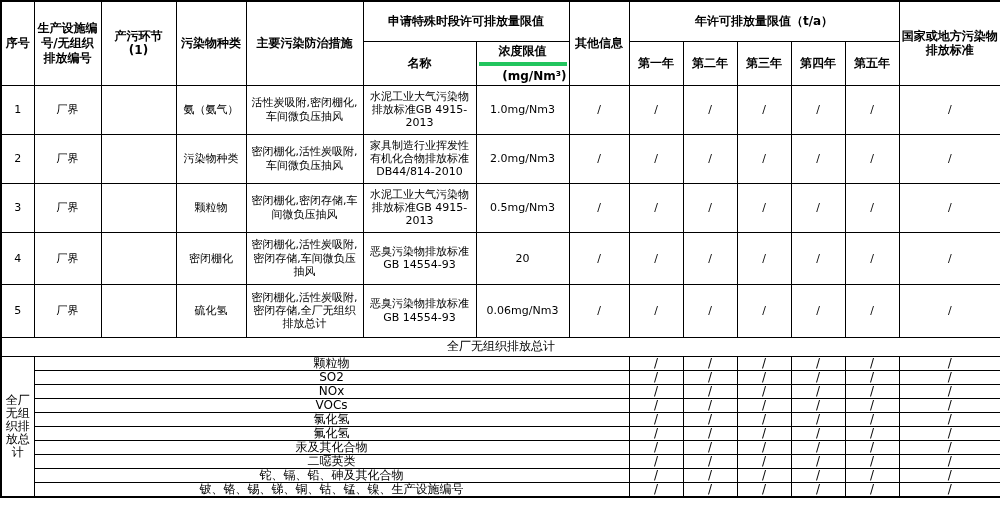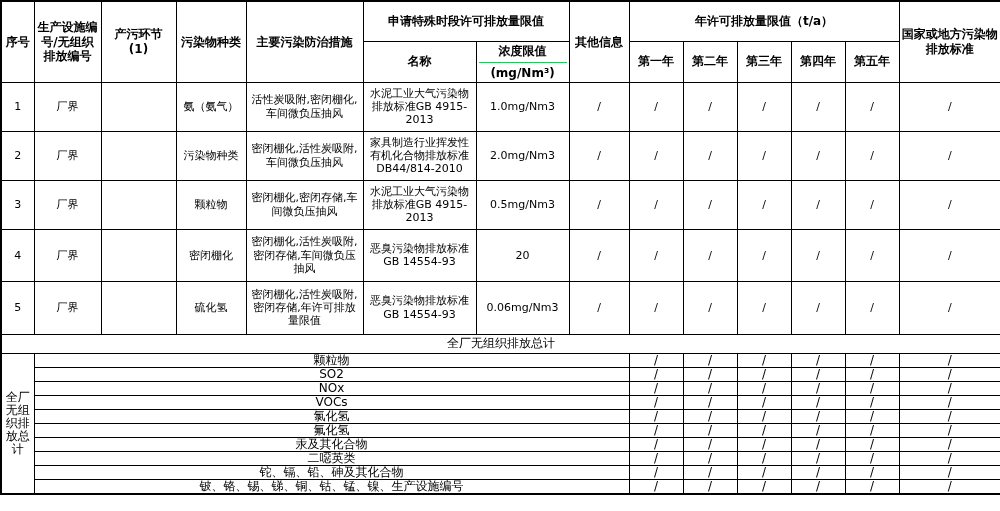--- a/index.html
+++ b/index.html
@@ -16,22 +16,22 @@
   tr.h2 { height:36px;padding-left:14px; }
   tr.r50 { height:49px; }
   tr.r53 { height:52px; }
   tr.r54 { height:53px; }
   tr.tt  { height:19px; }
   tr.ts  { height:14px; }
   tr.tt td { font-size:12px; padding:0; font-weight:normal; }
   tr.ts td { font-size:12px; padding:0; line-height:13px; font-weight:normal; }
   .side-label { font-size:12px; word-break:break-all; line-height:1.45;
                 padding:0 4px; font-weight:normal; }
-  .limit-top { display:block; border-bottom:1px solid #22c55e; padding:1px 0 4px; }
-  .limit-unit { display:block; padding-top:3px; }
+  .limit-top { display:block; border-bottom:4px solid #22c55e; padding:1px 0 4px; }
+  .limit-unit { display:block; padding-top:3px;text-align:right; }
   .slash { font-size:11px; }
 </style>
 </head>
 <body>
 
 <div class="page">
 <table class="permit">
 <colgroup>
   <col style="width:33px">
         <col style="width:67px">
@@ -136,21 +136,21 @@
     <td class="data">/</td>
     <td class="data">/</td>
     <td class="data">/</td>
     <td class="data">/</td>
   </tr>
   <tr class="r54">
     <td class="data">5</td>
     <td class="data">厂界</td>
     <td class="data"></td>
     <td class="data">硫化氢</td>
-    <td class="data">密闭棚化,活性炭吸附,密闭存储,年许可排放量限值</td>
+    <td class="data">密闭棚化,活性炭吸附,密闭存储,全厂无组织排放总计</td>
     <td class="data">恶臭污染物排放标准GB 14554-93</td>
     <td class="data">0.06mg/Nm3</td>
     <td class="data">/</td>
     <td class="data">/</td>
     <td class="data">/</td>
     <td class="data">/</td>
     <td class="data">/</td>
     <td class="data">/</td>
     <td class="data">/</td>
   </tr>

